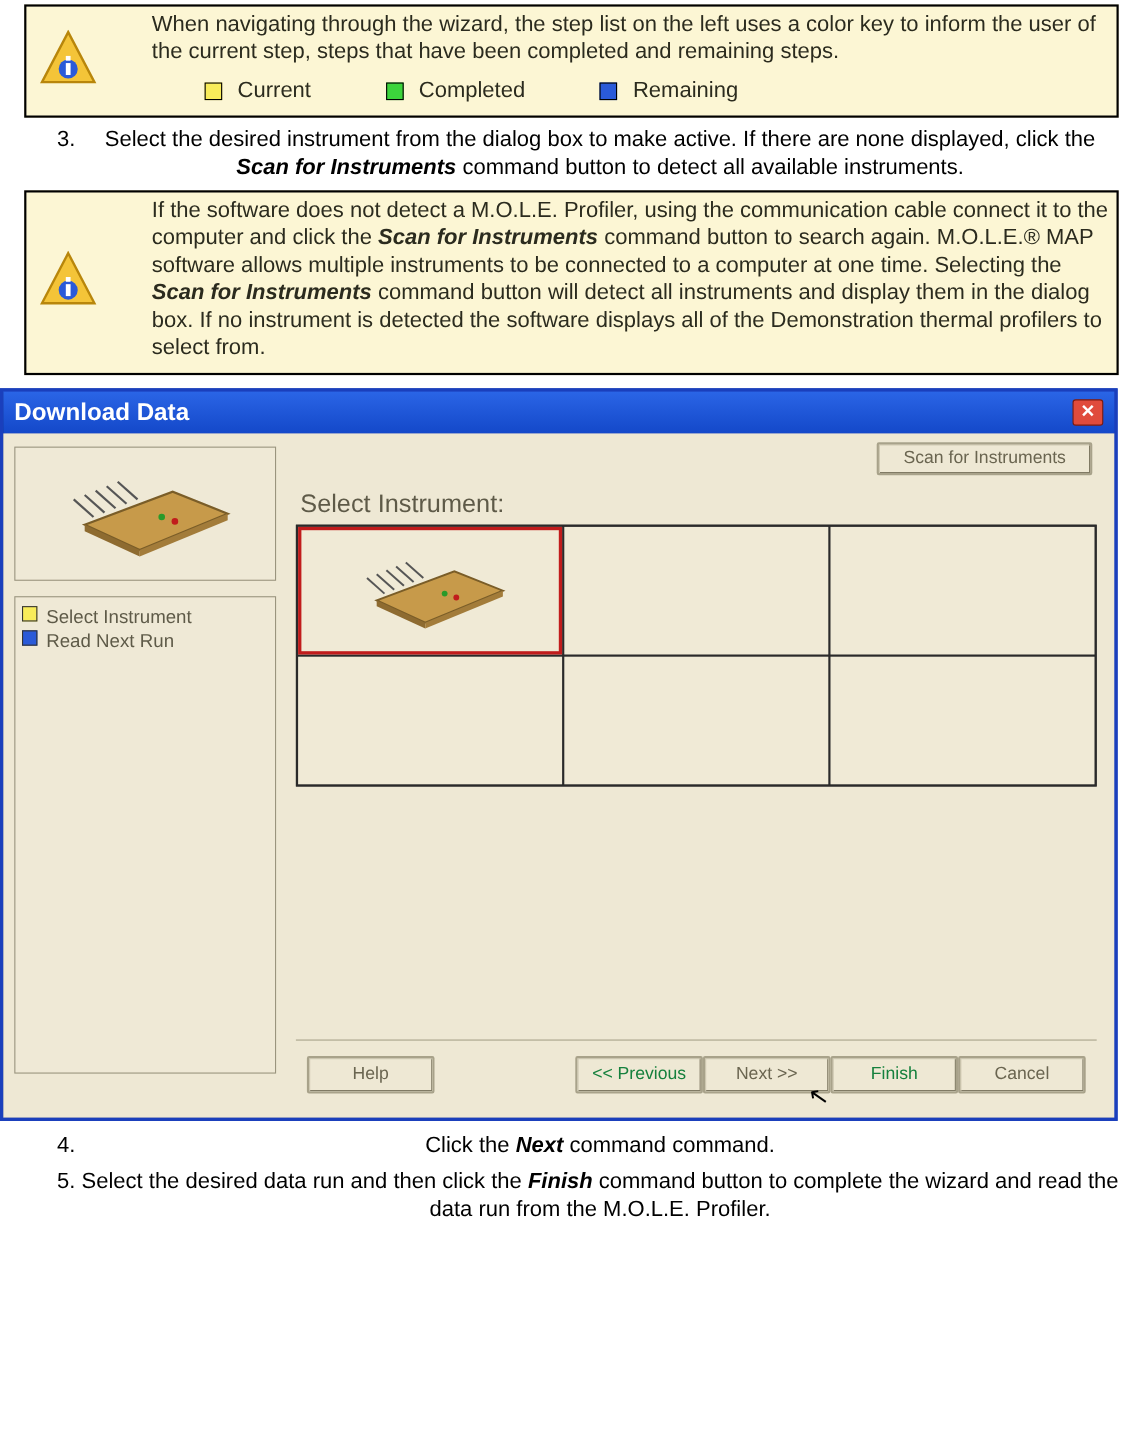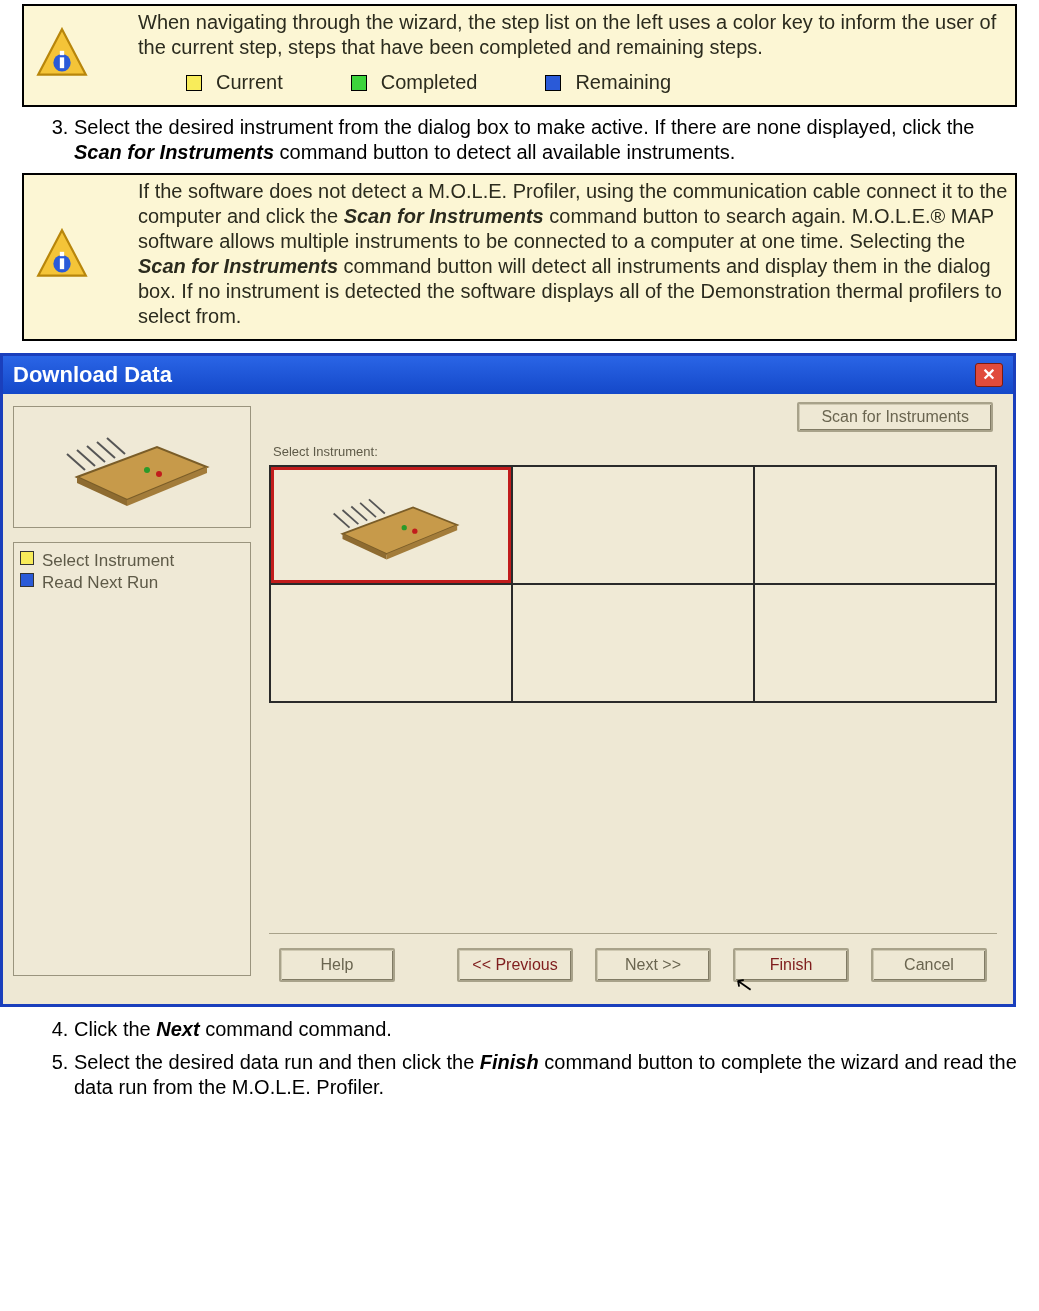--- a/index.html
+++ b/index.html
@@ -35,20 +35,21 @@
     display: inline-block;
   }
   .sw-yellow { background: #f8ec5a; }
   .sw-green  { background: #3cd43c; }
   .sw-blue   { background: #2a5ad8; }
 
   ol.steps {
     margin: 8px 22px 8px 22px;
     padding-left: 52px;
     list-style: decimal;
+    text-align: center;
   }
   ol.steps > li { margin: 4px 0 8px 0; line-height: 1.25; }
   .b { font-weight: bold; font-style: italic; }
 
   
   .dialog-shot {
     margin: 12px 22px 10px 0;
     border: 3px solid #1a3fbc;
     background: #1a3fbc;
     position: relative;
@@ -103,48 +104,47 @@
     flex: 1;
     padding: 32px 16px 8px 10px;
     position: relative;
   }
   .scan-btn {
     position: absolute; top: 8px; right: 20px;
     background: #eee8d4; border: 2px solid #a8a28a;
     padding: 4px 22px; color: #6a6550; font-size: 16px;
     border-radius: 2px; box-shadow: 1px 1px 0 #cfc9b2 inset, -1px -1px 0 #807a64 inset;
   }
-  .section-label { color: #5e5a48; font-size: 13px; margin: 18px 0 6px 4px; }
+  .section-label { color: #5e5a48; font-size: 23px; margin: 18px 0 6px 4px; }
   .grid {
     border: 2px solid #2a2a2a;
     display: grid;
     grid-template-columns: repeat(3, 1fr);
     grid-template-rows: 116px 116px;
     background: #2a2a2a;
     gap: 2px;
     margin-bottom: 230px;
   }
   .cell { background: #f0ead6; }
   .cell.selected { outline: 3px solid #c11c1c; outline-offset: -3px; display:flex; align-items:center; justify-content:center; }
   .button-row {
     border-top: 1px solid #a8a28a;
     padding: 14px 10px 14px 10px;
     display: flex;
-    gap: 22px;
     align-items: center;
     justify-content: center;
   }
   .dlg-btn {
     background: #eee8d4; border: 2px solid #a8a28a;
     min-width: 112px; text-align: center;
     padding: 6px 0; color: #6a6550; font-size: 16px;
     border-radius: 2px; box-shadow: 1px 1px 0 #cfc9b2 inset, -1px -1px 0 #807a64 inset;
     flex: 0 0 auto;
   }
-  .dlg-btn.disabled { color: #7f1d1d; }
+  .dlg-btn.disabled { color: #15803d; }
   .cursor {
     position: absolute;
     right: 260px;
     bottom: 6px;
     font-size: 22px;
     color: #000;
     transform: rotate(-10deg);
   }
 </style>
 </head>

